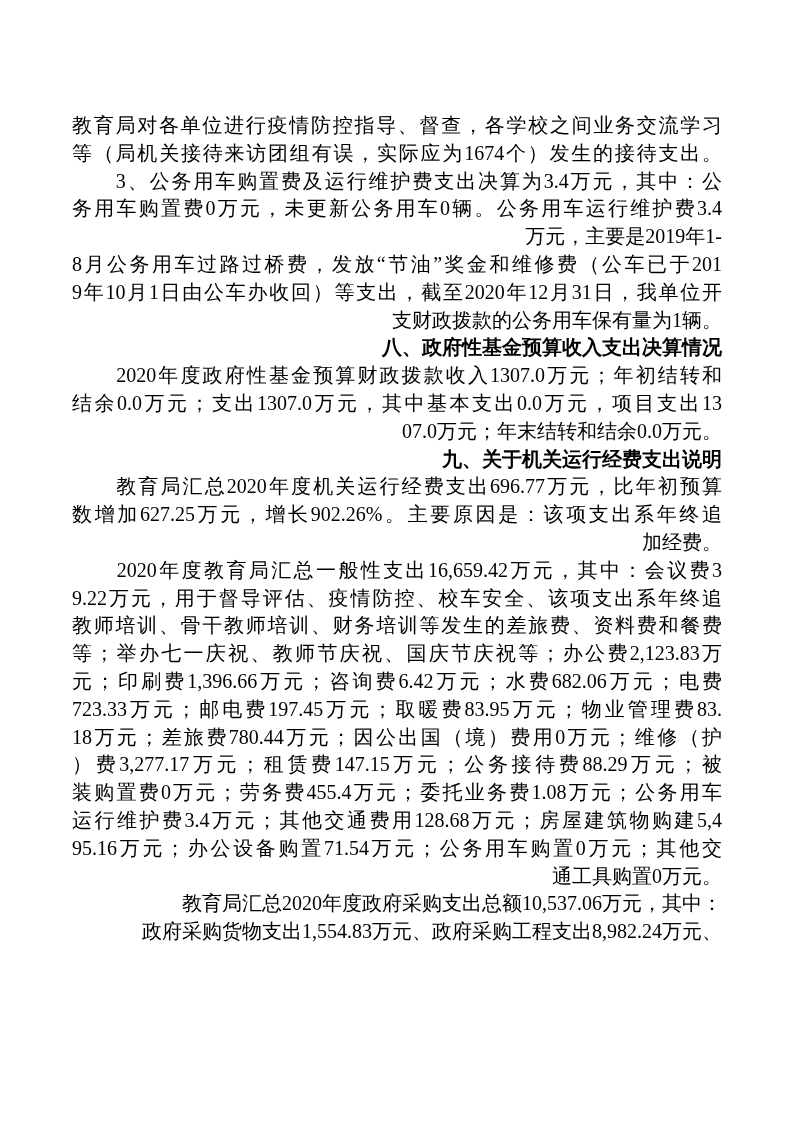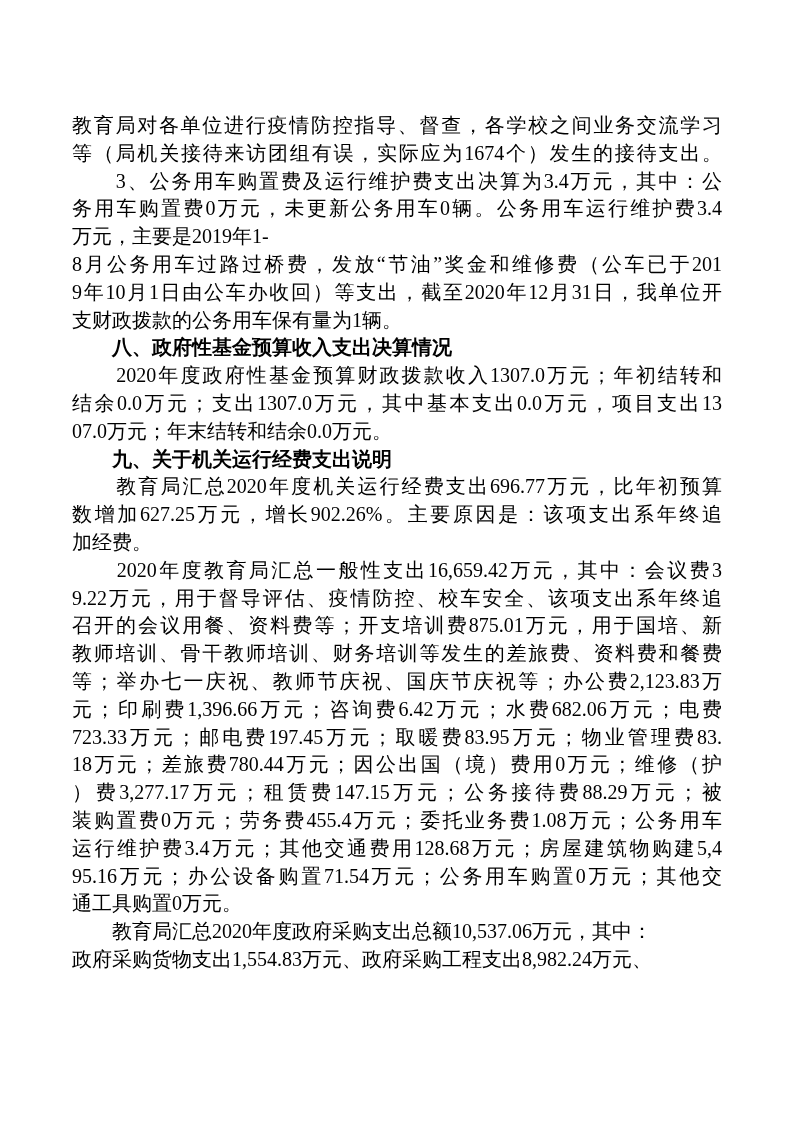--- a/index.html
+++ b/index.html
@@ -22,21 +22,21 @@
     width: 650px;
     color: #000000;
   }
   .ln {
     width: 650px;
     height: 27.8px;
     line-height: 27.8px;
     font-size: 20px;
     white-space: pre;
     overflow: hidden;
-    text-align: left;
+    text-align: right;
     color: #000000;
   }
   .j {
     text-align: justify;
     text-align-last: justify;
     text-justify: inter-character;
   }
   .h {
     font-family: Liberation Sans, sans-serif;
     font-weight: 700;
@@ -58,21 +58,20 @@
     <div class="ln h">　　八、政府性基金预算收入支出决算情况</div>
     <div class="ln j">　　2020年度政府性基金预算财政拨款收入1307.0万元；年初结转和</div>
     <div class="ln j">结余0.0万元；支出1307.0万元，其中基本支出0.0万元，项目支出13</div>
     <div class="ln">07.0万元；年末结转和结余0.0万元。</div>
     <div class="ln h">　　九、关于机关运行经费支出说明</div>
     <div class="ln j">　　教育局汇总2020年度机关运行经费支出696.77万元，比年初预算</div>
     <div class="ln j">数增加627.25万元，增长902.26%。主要原因是：该项支出系年终追</div>
     <div class="ln">加经费。</div>
     <div class="ln j">　　2020年度教育局汇总一般性支出16,659.42万元，其中：会议费3</div>
     <div class="ln j">9.22万元，用于督导评估、疫情防控、校车安全、该项支出系年终追</div>
-    <div class="ln j">召开的会议用餐、资料费等；开支培训费875.01万元，用于国培、新</div>
     <div class="ln j">教师培训、骨干教师培训、财务培训等发生的差旅费、资料费和餐费</div>
     <div class="ln j">等；举办七一庆祝、教师节庆祝、国庆节庆祝等；办公费2,123.83万</div>
     <div class="ln j">元；印刷费1,396.66万元；咨询费6.42万元；水费682.06万元；电费</div>
     <div class="ln j">723.33万元；邮电费197.45万元；取暖费83.95万元；物业管理费83.</div>
     <div class="ln j">18万元；差旅费780.44万元；因公出国（境）费用0万元；维修（护</div>
     <div class="ln j">）费3,277.17万元；租赁费147.15万元；公务接待费88.29万元；被</div>
     <div class="ln j">装购置费0万元；劳务费455.4万元；委托业务费1.08万元；公务用车</div>
     <div class="ln j">运行维护费3.4万元；其他交通费用128.68万元；房屋建筑物购建5,4</div>
     <div class="ln j">95.16万元；办公设备购置71.54万元；公务用车购置0万元；其他交</div>
     <div class="ln">通工具购置0万元。</div>

